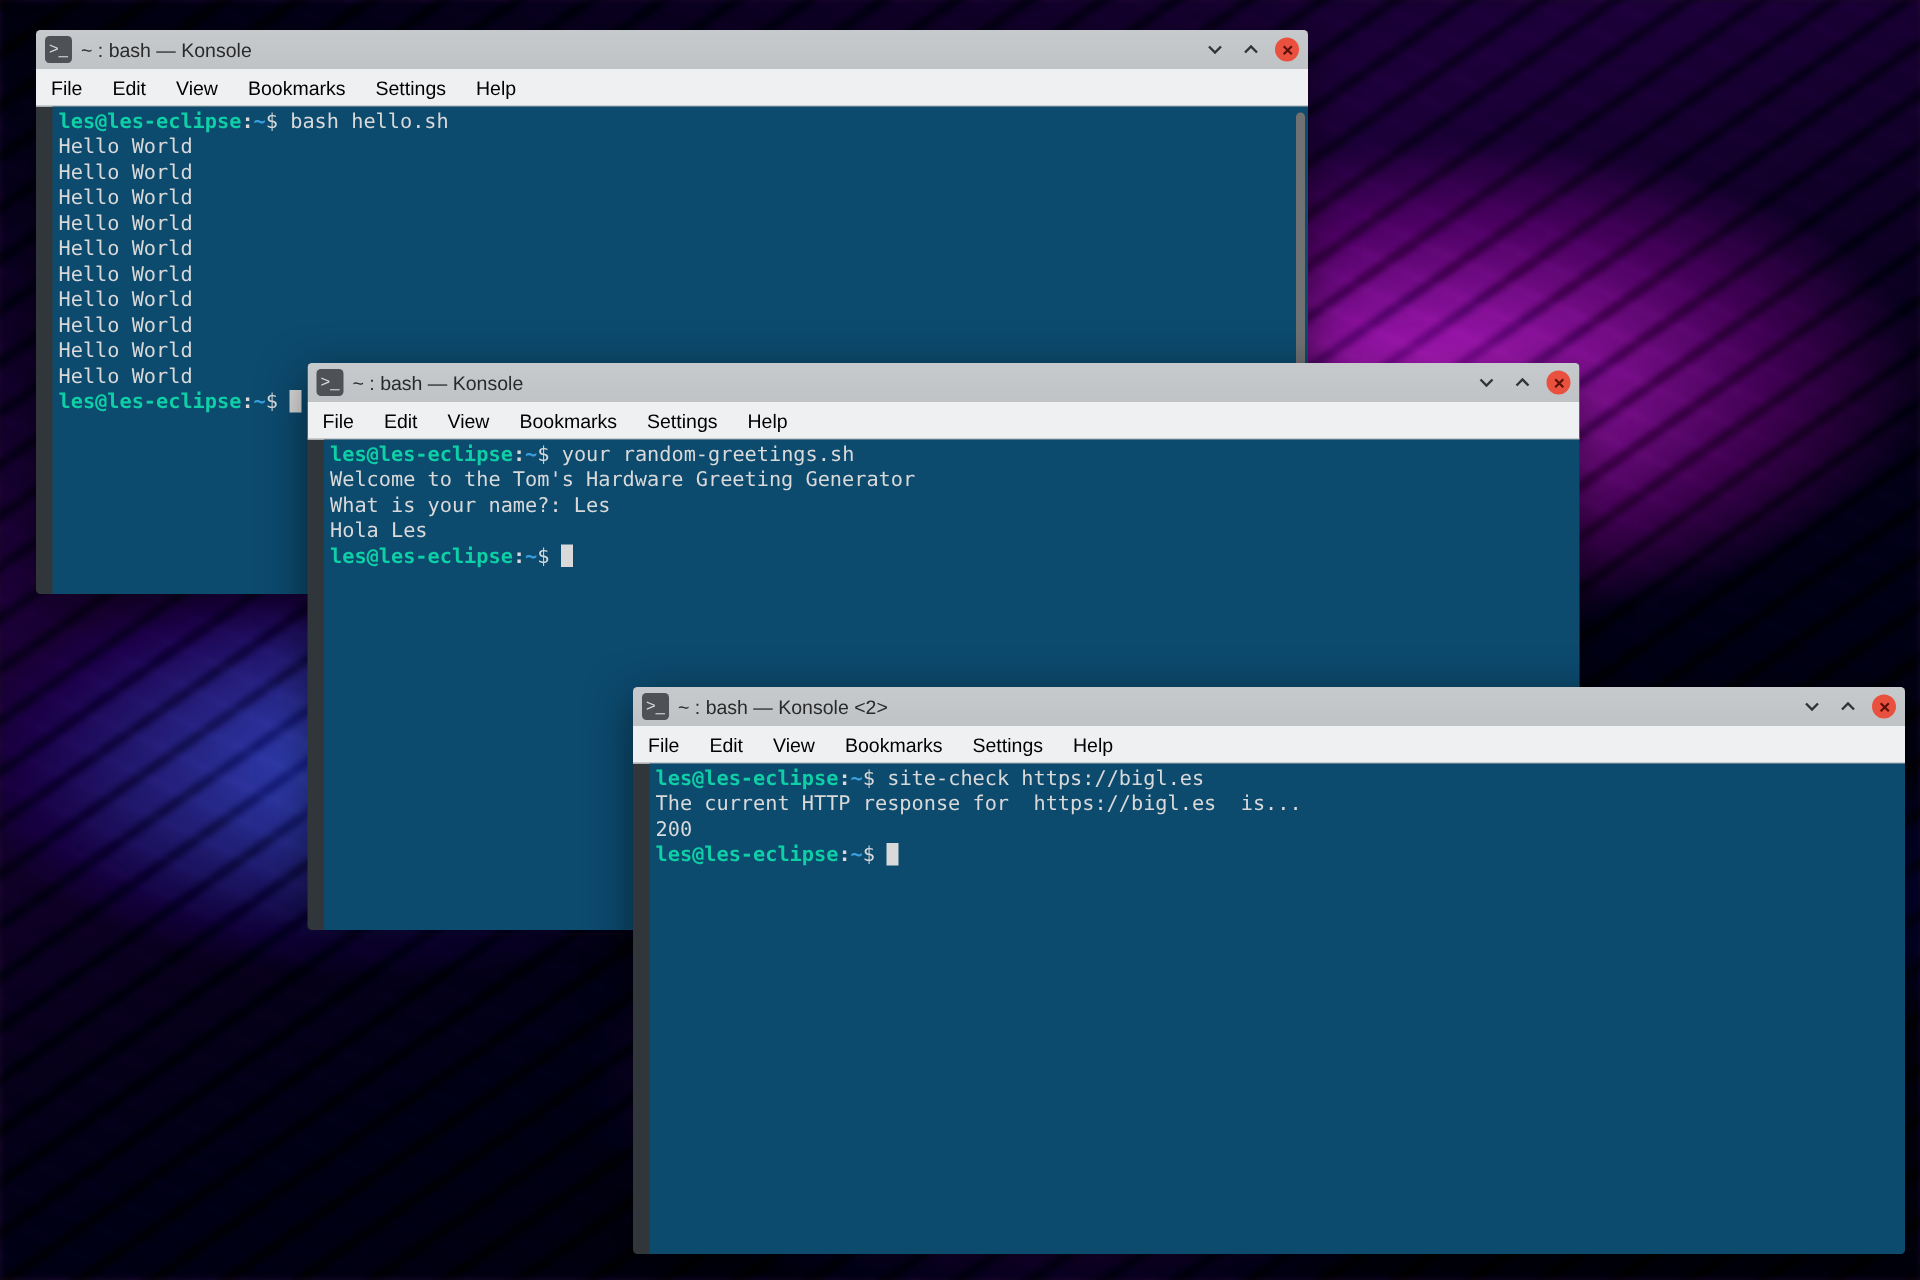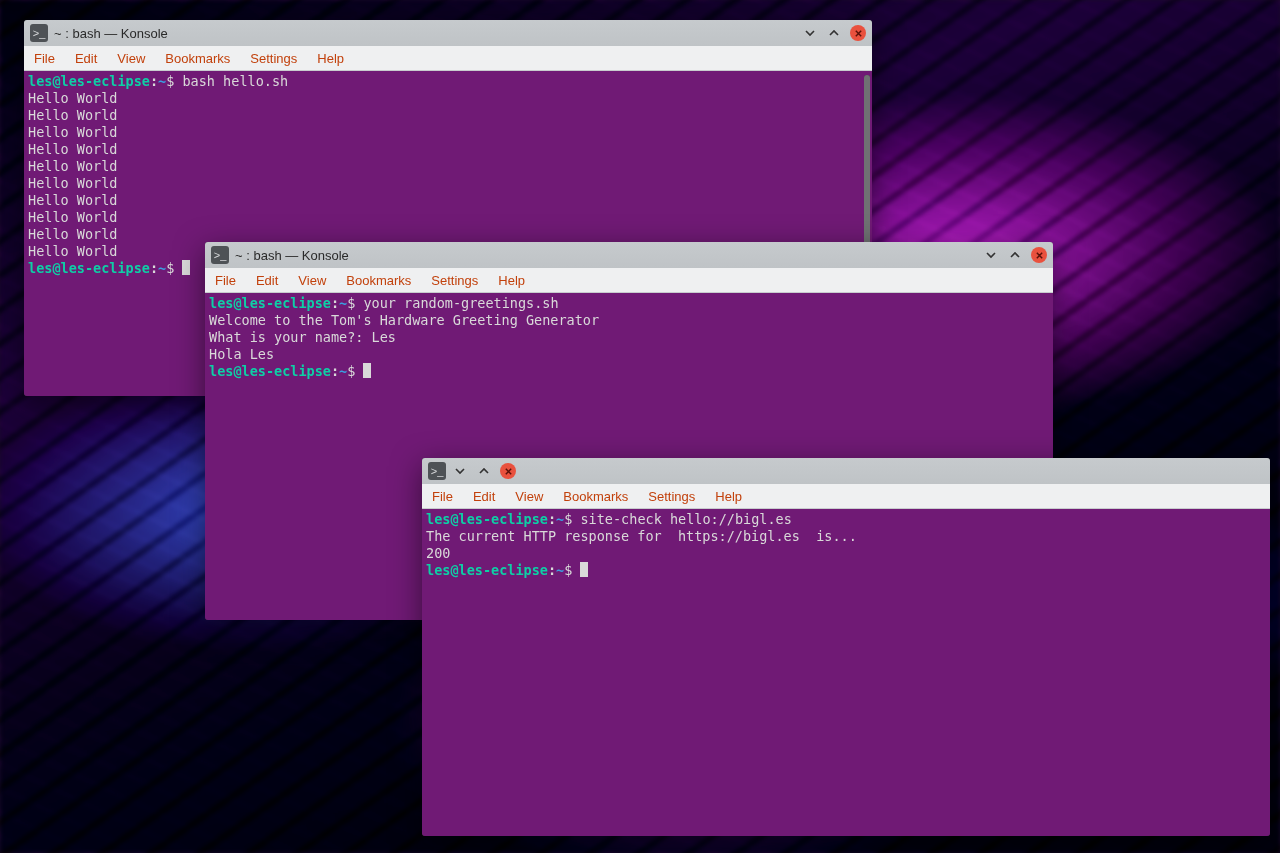--- a/index.html
+++ b/index.html
@@ -97,36 +97,37 @@
     cursor: pointer;
   }
   .titlebar .close-btn svg { display:block; }
 
   .menubar {
     height: 24px;
     background: #eff0f1;
     display: flex;
     align-items: center;
     font-size: 13px;
-    color: #c2410c;
+    color: #000000;
     border-bottom: 1px solid #c8ccce;
   }
   .menubar .menu-item {
     padding: 0 10px;
     height: 100%;
     display: flex;
     align-items: center;
     cursor: pointer;
   }
 
   .terminal {
     flex: 1;
-    background: #701a75;
+    background: #0c4a6e;
     padding: 2px 4px 4px 4px;
     position: relative;
+    margin-left: 11px;
   }
   .terminal pre {
     margin: 0;
     font-family: "DejaVu Sans Mono", "Liberation Mono", Menlo, Consolas, monospace;
     font-size: 13.5px;
     line-height: 17px;
     color: #d9d9d9;
     white-space: pre;
   }
   .prompt-user { color: #0ecfa6; font-weight: bold; }
@@ -248,20 +249,21 @@
 <span>Welcome to the Tom's Hardware Greeting Generator
 What is your name?: Les
 Hola Les</span>
 <span class="prompt-user">les@les-eclipse</span><span class="prompt-colon">:</span><span class="prompt-path">~</span><span class="prompt-dollar">$</span> <span class="cursor"></span></pre>
   </div>
 </div>
 
 <div class="window" style="left:422px; top:458px; width:848px; height:378px;">
   <div class="titlebar">
     <div class="app-icon">&gt;_</div>
+    <div class="title-text">~ : bash — Konsole &lt;2&gt;</div>
     <div class="win-controls">
       <div class="win-btn">
         <svg width="12" height="12" viewBox="0 0 12 12">
             <path d="M2 4 L6 8 L10 4" fill="none" stroke="currentColor" stroke-width="1.6"></path>
           </svg>
       </div>
       <div class="win-btn">
         <svg width="12" height="12" viewBox="0 0 12 12">
             <path d="M2 8 L6 4 L10 8" fill="none" stroke="currentColor" stroke-width="1.6"></path>
           </svg>
@@ -275,18 +277,18 @@
   </div>
   <div class="menubar">
     <div class="menu-item">File</div>
     <div class="menu-item">Edit</div>
     <div class="menu-item">View</div>
     <div class="menu-item">Bookmarks</div>
     <div class="menu-item">Settings</div>
     <div class="menu-item">Help</div>
   </div>
   <div class="terminal">
-<pre><span class="prompt-user">les@les-eclipse</span><span class="prompt-colon">:</span><span class="prompt-path">~</span><span class="prompt-dollar">$</span> <span>site-check hello://bigl.es</span>
+<pre><span class="prompt-user">les@les-eclipse</span><span class="prompt-colon">:</span><span class="prompt-path">~</span><span class="prompt-dollar">$</span> <span>site-check https://bigl.es</span>
 <span>The current HTTP response for  https://bigl.es  is...
 200</span>
 <span class="prompt-user">les@les-eclipse</span><span class="prompt-colon">:</span><span class="prompt-path">~</span><span class="prompt-dollar">$</span> <span class="cursor"></span></pre>
   </div>
 </div>
 
 </body></html>

